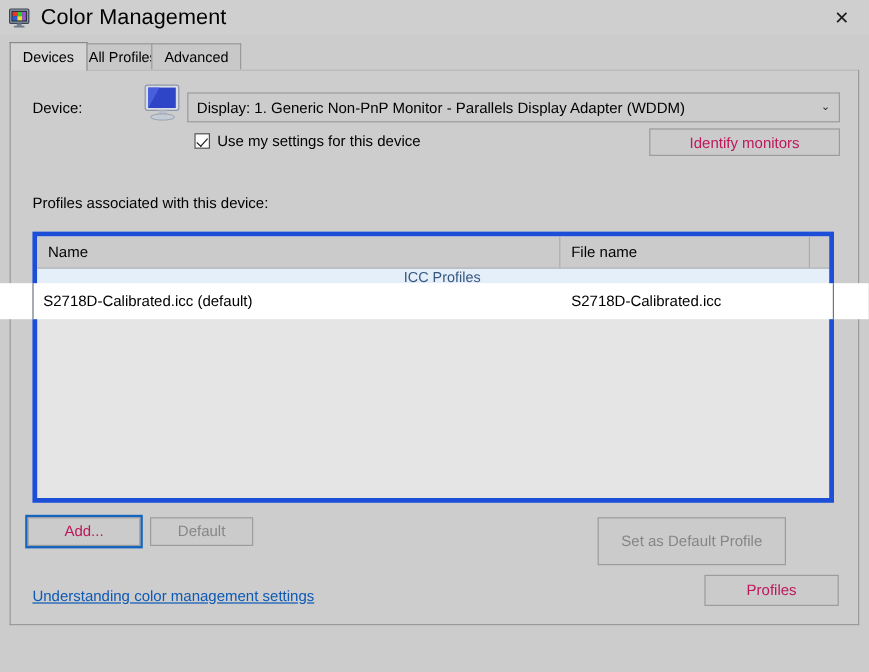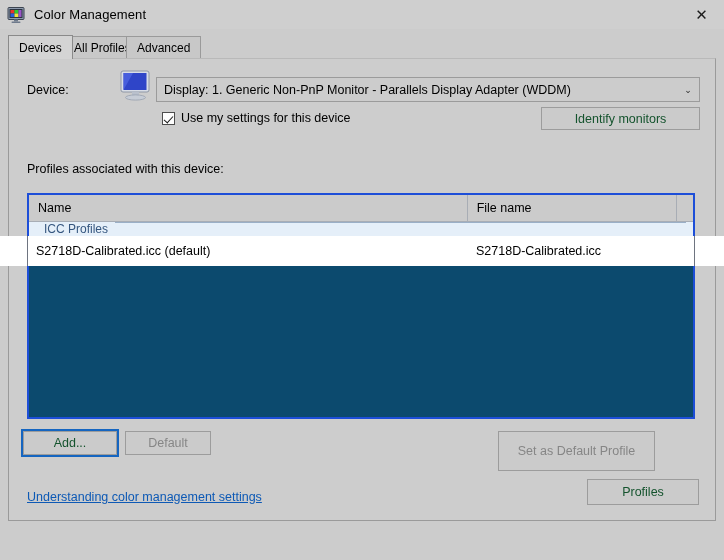--- a/index.html
+++ b/index.html
@@ -29,21 +29,21 @@
     align-items: center;
   }
   #title-icon {
     width: 18px; height: 18px;
     margin-left: 7px;
     position: relative;
     flex: 0 0 auto;
   }
   #title-text {
     margin-left: 9px;
-    font-size: 13px;
+    font-size: 18px;
     color: #000;
     letter-spacing: 0.1px;
   }
   #close-x {
     position: absolute;
     right: 0; top: 0;
     width: 45px; height: 29px;
     display: flex;
     align-items: center;
     justify-content: center;
@@ -123,21 +123,21 @@
     width: 22px;
     text-align: center;
     font-size: 9px;
     color: #2b2b2b;
     font-family: "DejaVu Sans", sans-serif;
   }
 
   
   #usecheck {
     position: absolute; left: 162px; top: 111px;
-    display: flex; align-items: center;
+    display: flex; align-items: flex-start;
     cursor: default;
   }
   #usecheck-box {
     width: 13px; height: 13px;
     box-sizing: border-box;
     border: 1px solid #4d4d4d;
     background: #fdfdfd;
     position: relative;
     flex: 0 0 auto;
   }
@@ -157,21 +157,21 @@
 
   
   .btn {
     box-sizing: border-box;
     border: 1px solid #9c9c9c;
     background: #cbcbcb;
     display: flex;
     align-items: center;
     justify-content: center;
     font-size: 12.5px;
-    color: #14532d;
+    color: #be185d;
     cursor: default;
     position: absolute;
   }
   .btn.disabled { color: #868686; }
   .btn.focus {
     border: 1px solid #9c9c9c;
     background: #cbcbcb;
     box-shadow: 0 0 0 2px #1565c0;
   }
 
@@ -185,22 +185,22 @@
   
   #profiles-caption {
     position: absolute; left: 27px; top: 162px;
     font-size: 12.5px;
   }
   #listbox {
     position: absolute;
     left: 27px; top: 193px;
     width: 668px; height: 226px;
     box-sizing: border-box;
-    border: 2px solid #1d4ed8;
-    background: #0c4a6e;
+    border: 4px solid #1d4ed8;
+    background: #e5e5e5;
     overflow: hidden;
   }
   #list-header {
     display: flex;
     height: 27px;
     background: #cbcbcb;
     border-bottom: 1px solid #a8adb5;
     box-sizing: border-box;
   }
   .hcol {
@@ -215,22 +215,24 @@
   }
   .hcol:last-child { border-right: none; }
   #hcol-name { width: 440px; }
   #hcol-file { width: 210px; }
   #hcol-extra { width: 16px; padding-left: 0; }
 
   #group-row {
     height: 19px;
     background: #e5eff9;
     display: flex;
+    align-items: center;
     padding-left: 15px;
     box-sizing: border-box;
+    flex-direction: column;
   }
   #group-label {
     font-size: 12px;
     color: #35567f;
     white-space: nowrap;
   }
   #group-rule {
     flex: 1 1 auto;
     height: 1px;
     background: #9aafc7;

